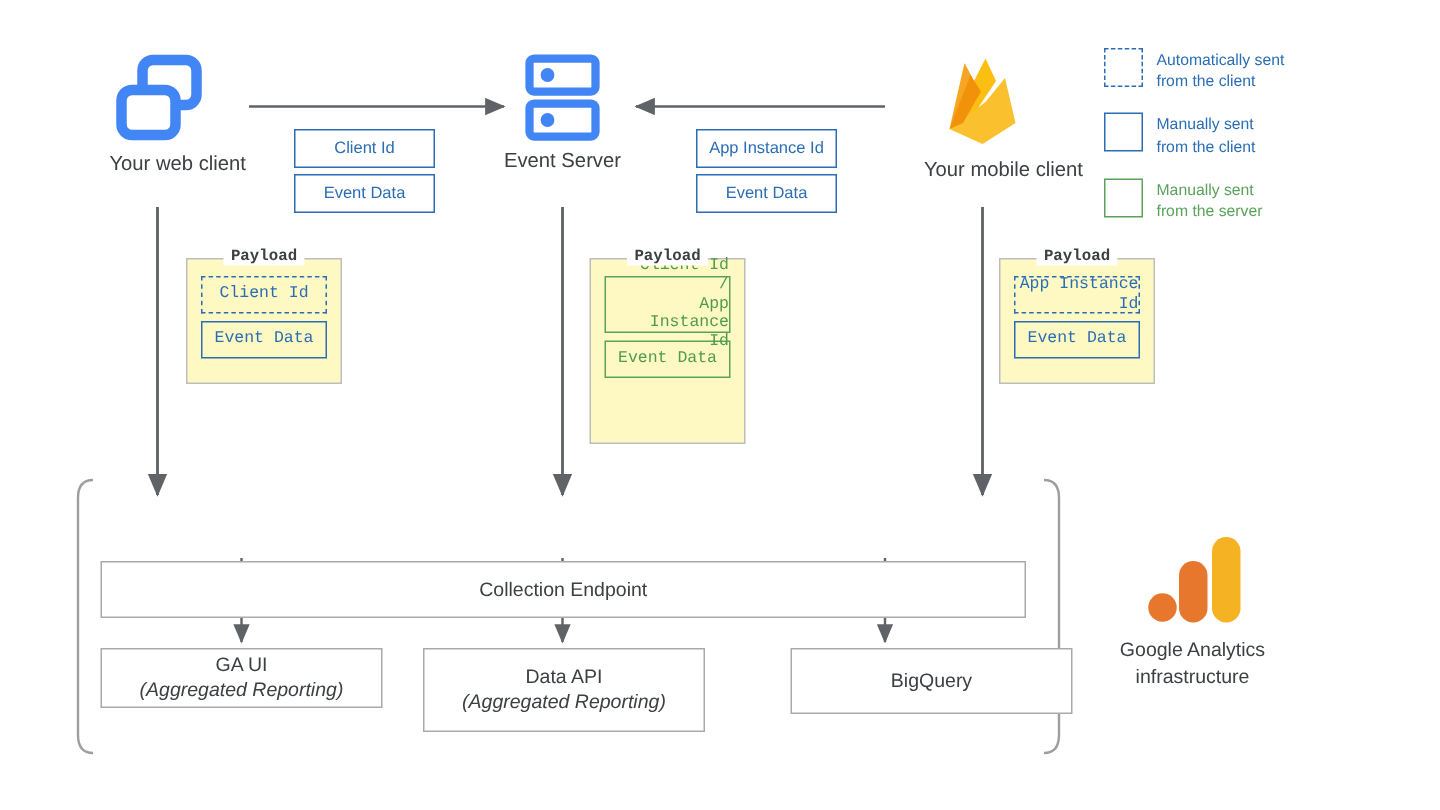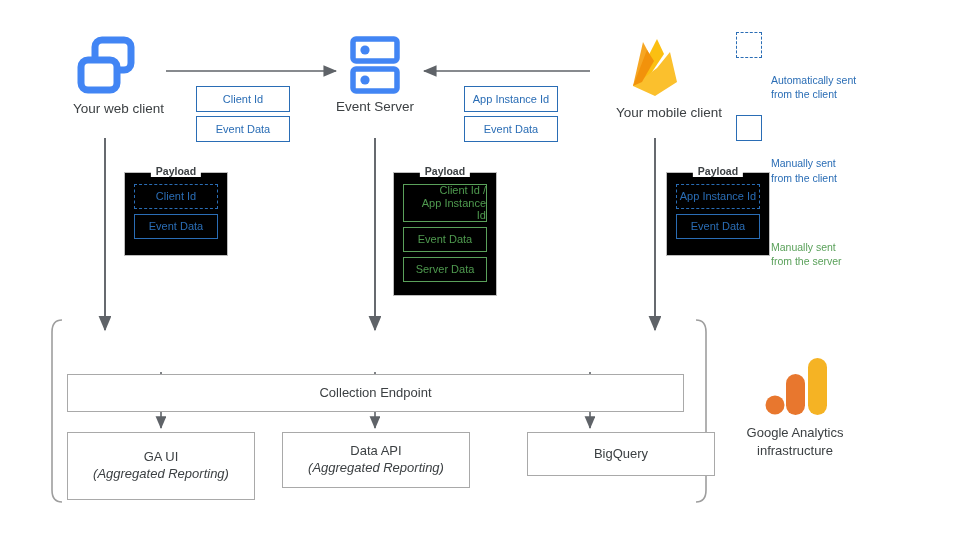--- a/index.html
+++ b/index.html
@@ -20,21 +20,22 @@
     font-size:11px;
   }
   .chip.blue{border:1.4px solid #2a6db5;color:#2a6db5;}
   .chip.blue-dash{border:1.4px dashed #2a6db5;color:#2a6db5;}
   .chip.green{border:1.4px solid #5aa15a;color:#4f9a4f;}
 
   
   .payload{
     box-sizing:border-box;
     border:1.2px solid #bdbdbd;
-    background:#000000;
+    background:#fef9c3;
+    font-family:Liberation Mono, monospace;
   }
   .payload-title{
     position:absolute;top:-8px;left:50%;transform:translateX(-50%);
     background:#fff;padding:0 5px;
     font-size:10.5px;font-weight:bold;color:#3c4043;white-space:nowrap;
   }
 
   
   .gbox{
     box-sizing:border-box;border:1.1px solid #a9a9a9;background:#fff;
@@ -42,21 +43,21 @@
     text-align:center;color:#3c4043;font-size:13px;line-height:1.3;
   }
   .gbox .sub{font-style:italic;}
 
   
   .legend-row{display:flex;align-items:flex-start;gap:9px;}
   .legend-sw{width:26px;height:26px;box-sizing:border-box;flex:0 0 auto;}
   .legend-sw.dash{border:1.4px dashed #2a6db5;}
   .legend-sw.solid-blue{border:1.4px solid #2a6db5;}
   .legend-sw.solid-green{border:1.4px solid #5aa15a;}
-  .legend-txt{font-size:10.5px;line-height:1.35;white-space:pre-line;padding-top:1px;margin-top:40px;}
+  .legend-txt{font-size:10.5px;line-height:1.35;white-space:pre-line;padding-top:1px;}
   .legend-txt.blue{color:#2a6db5;}
   .legend-txt.green{color:#5aa15a;}
 
   svg{display:block;overflow:visible;}
   .ga-cap{font-size:13px;color:#3c4043;text-align:center;line-height:1.35;}
 </style>
 </head>
 <body>
 
 <svg class="abs" style="left:0;top:0;width:960px;height:540px;pointer-events:none;">
@@ -151,37 +152,36 @@
     <div class="chip blue" style="height:25px;margin-top:5px;">Event Data</div>
   </div>
 </div>
 
 <div class="abs payload" style="left:393px;top:172px;width:104px;height:124px;">
   <div class="payload-title">Payload</div>
   <div style="padding:11px 9px 0 9px;">
     <div class="chip green" style="height:38px;white-space:pre-line;padding-left:11px;"><span>Client Id /
 App Instance Id</span></div>
     <div class="chip green" style="height:25px;margin-top:5px;">Event Data</div>
-    <div class="chip green" style="height:25px;margin-top:5px;">Server Data</div>
   </div>
 </div>
 
 <div class="abs payload" style="left:666px;top:172px;width:104px;height:84px;">
   <div class="payload-title">Payload</div>
   <div style="padding:11px 9px 0 9px;">
     <div class="chip blue-dash" style="height:25px;">App Instance Id</div>
     <div class="chip blue" style="height:25px;margin-top:5px;">Event Data</div>
   </div>
 </div>
 
 <div class="abs gbox" style="left:67px;top:334px;width:617px;height:38px;margin-top:40px;">
   <div>Collection Endpoint</div>
 </div>
 
-<div class="abs gbox" style="left:67px;top:432px;width:188px;height:68px;">
+<div class="abs gbox" style="left:67px;top:432px;width:188px;height:40px;">
   <div>GA UI</div>
   <div class="sub">(Aggregated Reporting)</div>
 </div>
 
 <div class="abs gbox" style="left:282px;top:432px;width:188px;height:56px;">
   <div>Data API</div>
   <div class="sub">(Aggregated Reporting)</div>
 </div>
 
 <div class="abs gbox" style="left:527px;top:432px;width:188px;height:44px;">

